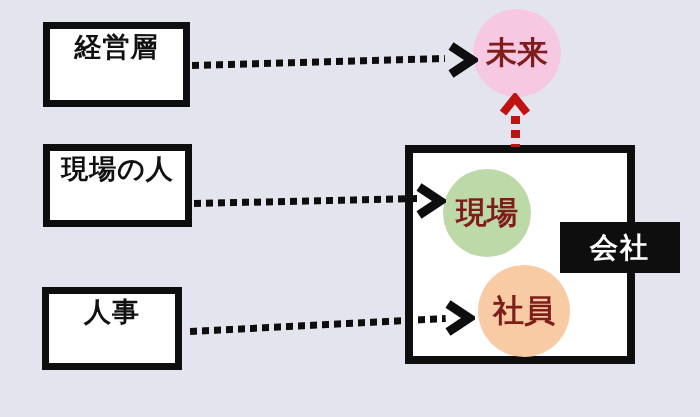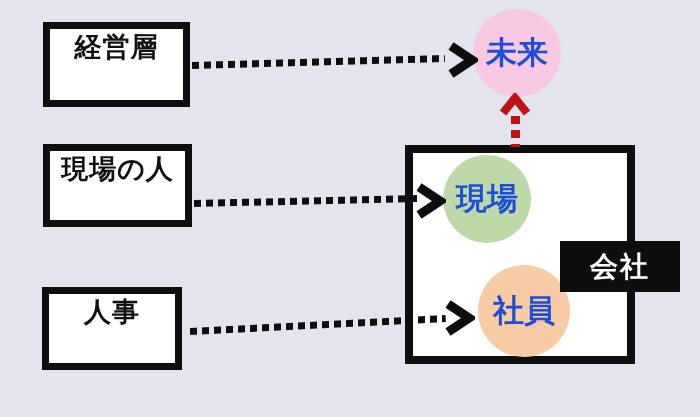--- a/index.html
+++ b/index.html
@@ -45,37 +45,36 @@
     position: absolute;
     left: 560px; top: 222px;
     width: 120px; height: 51px;
     display: flex;
     align-items: center;
     justify-content: center;
     font-weight: bold;
     font-size: 28px;
     letter-spacing: 2px;
     z-index: 6;
-    margin-top: 19px;
   }
 
   
   .circle {
     position: absolute;
     border-radius: 50%;
     display: flex;
     align-items: center;
     justify-content: center;
     font-weight: bold;
     font-size: 31px;
-    color: #1d4ed8;
+    color: #7f1d1d;
     z-index: 3;
   }
   .circle.future { left: 473px; top: 9px;   width: 88px; height: 88px; }
-  .circle.genba  { left: 443px; top: 155px; width: 88px; height: 88px; }
+  .circle.genba  { left: 443px; top: 169px; width: 88px; height: 88px; }
   .circle.shain  { left: 478px; top: 265px; width: 92px; height: 92px; }
 
   
   .dots-h {
     position: absolute;
     height: 7px;
     background: repeating-linear-gradient(90deg, #0e0e0e 0 7px, transparent 7px 12px);
     transform-origin: left center;
     z-index: 4;
   }

